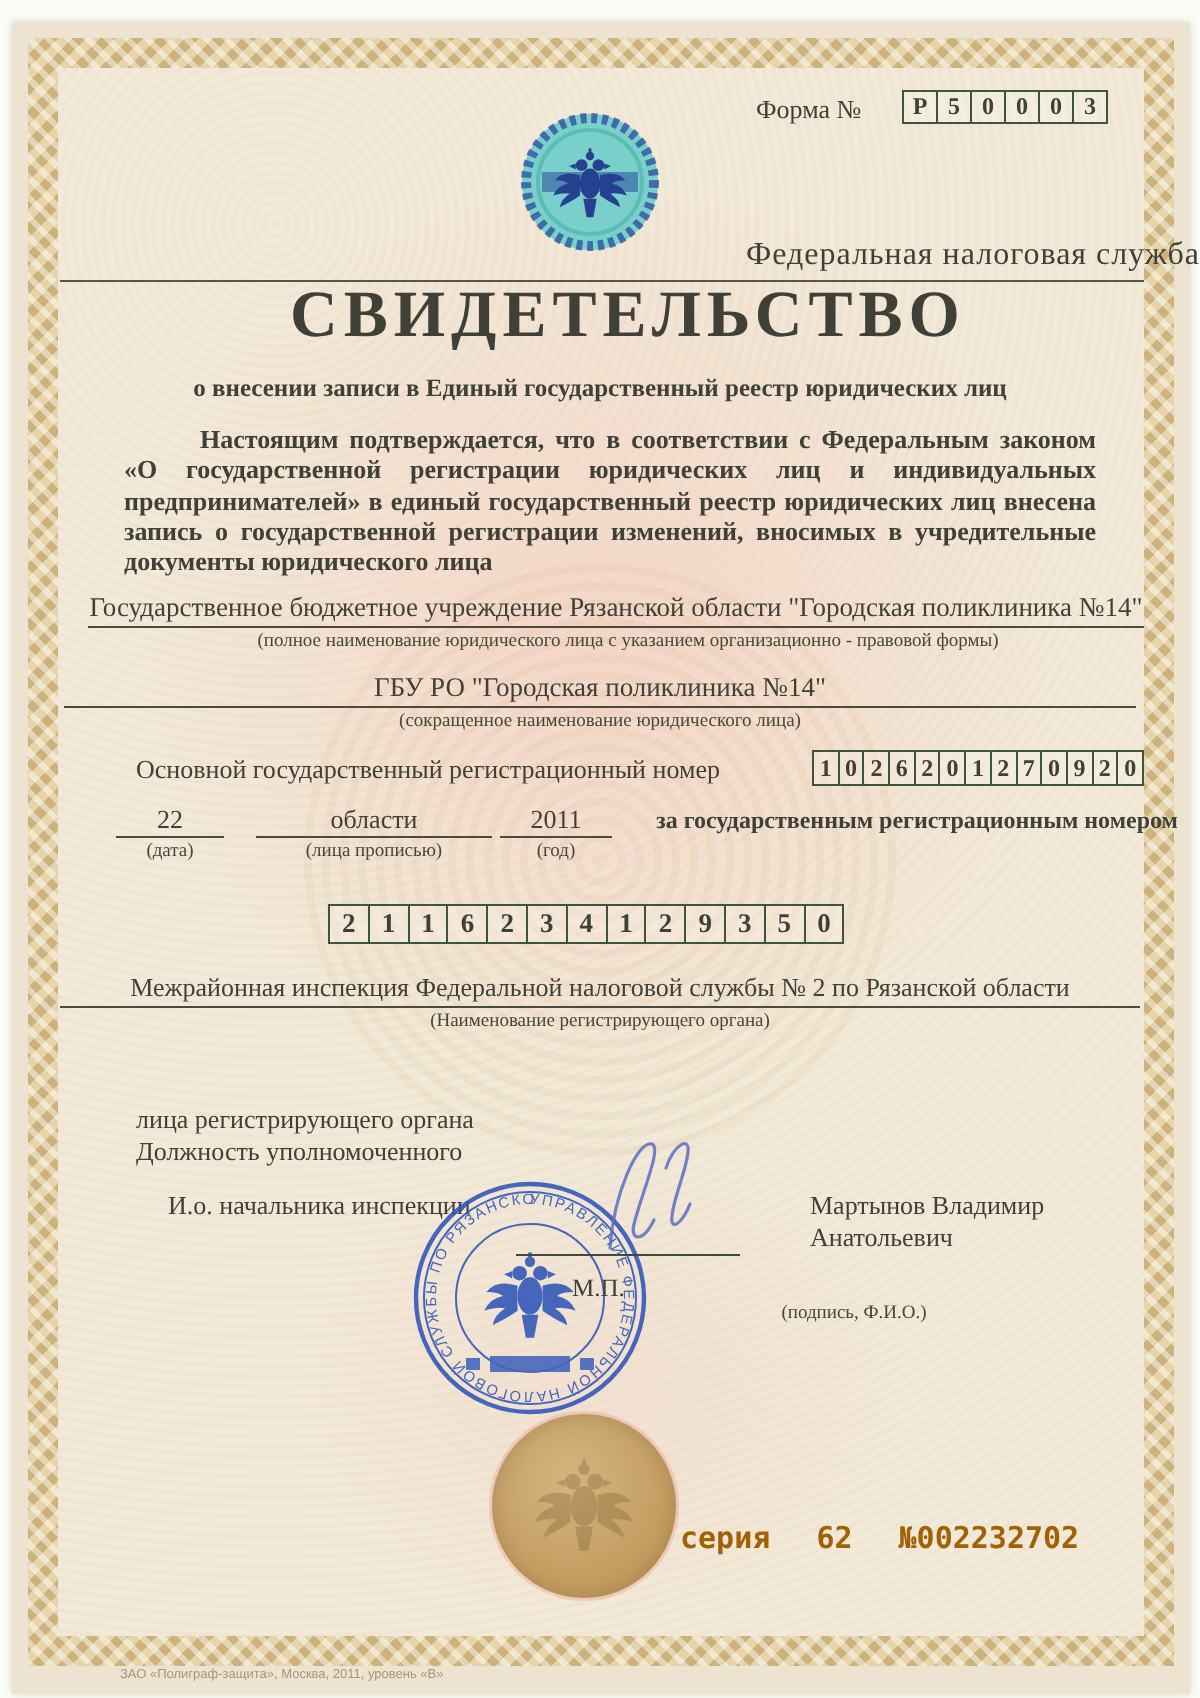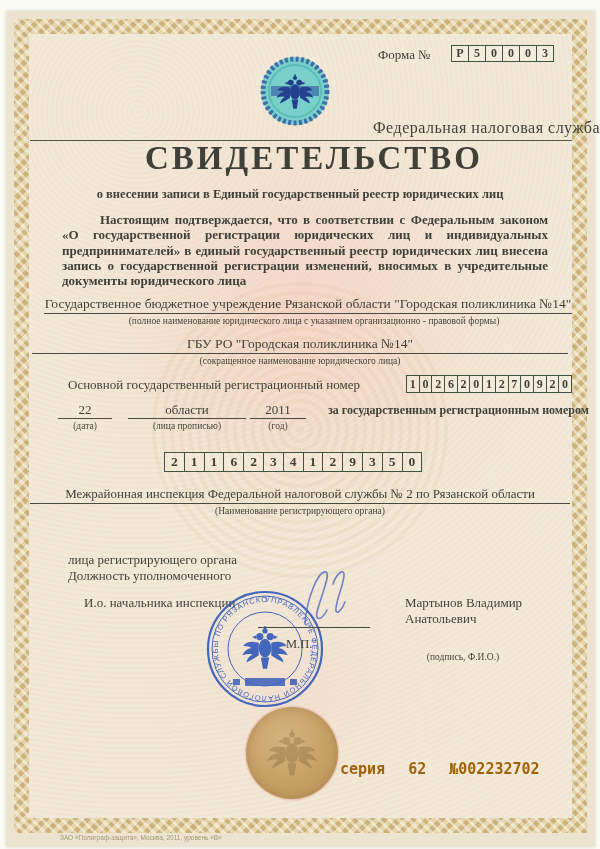--- a/index.html
+++ b/index.html
@@ -67,21 +67,21 @@
   .grn-suffix{position:absolute;top:403px;left:328px;font-size:12px;font-weight:bold;white-space:nowrap;}
 
   .authority{position:absolute;top:486px;left:30px;right:30px;text-align:center;font-size:13px;}
   .authority-cap{top:506px;left:0;width:100%;}
 
   .position-label{position:absolute;top:552px;left:68px;font-size:13px;line-height:1.25;}
   .official{position:absolute;top:595px;left:84px;font-size:13px;}
   .officer-name{position:absolute;top:595px;left:377px;font-size:13px;line-height:1.25;margin-left:28px;}
   .sign-line{position:absolute;top:627px;left:258px;width:112px;border-top:1.2px solid #3e4c3e;}
   .mp{position:absolute;top:637px;left:286px;font-size:12.5px;}
-  .sign-cap{top:652px;left:408px;width:110px;}
+  .sign-cap{top:652px;left:372px;width:110px;}
 
   .stamp{position:absolute;left:205px;top:589px;opacity:.88;}
   .signature{position:absolute;left:293px;top:562px;}
 
   .gold-seal{position:absolute;left:246px;top:707px;width:92px;height:92px;border-radius:50%;
              background:radial-gradient(circle at 42% 35%, #d4b47e, #c29c60 68%, #b68e52);
              box-shadow:0 0 0 1.5px rgba(233,150,140,.35), inset 0 0 10px rgba(110,82,38,.28);}
   .gold-seal svg{position:absolute;left:18px;top:14px;opacity:.28;}
 
   .series{position:absolute;top:760px;left:340px;font-family:"DejaVu Sans Mono",monospace;

